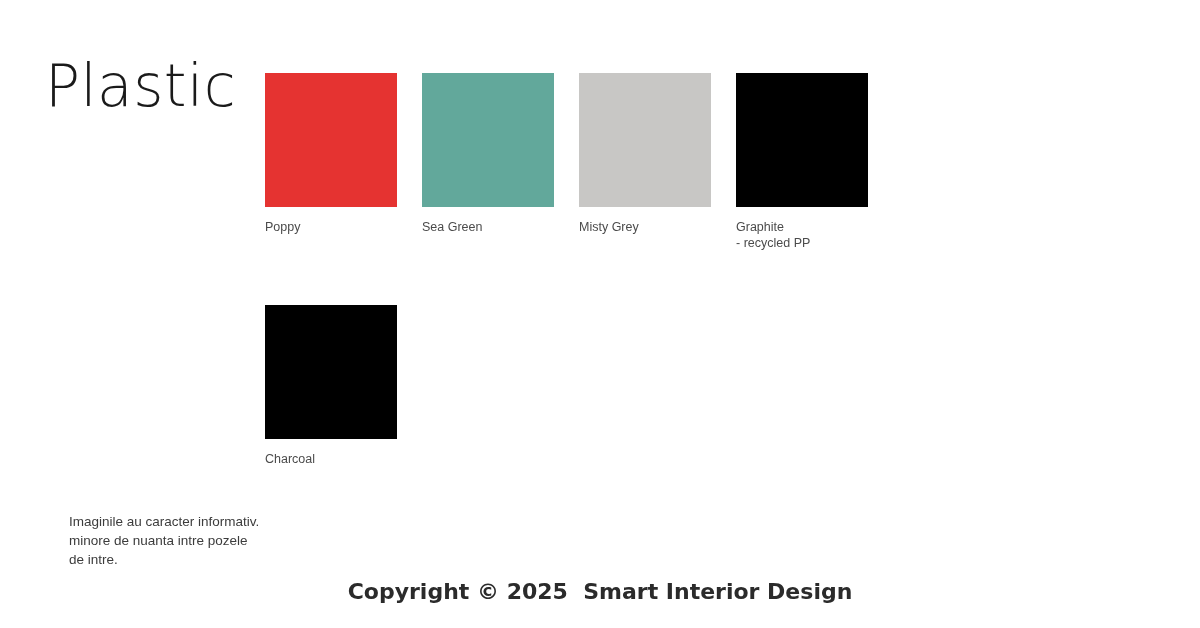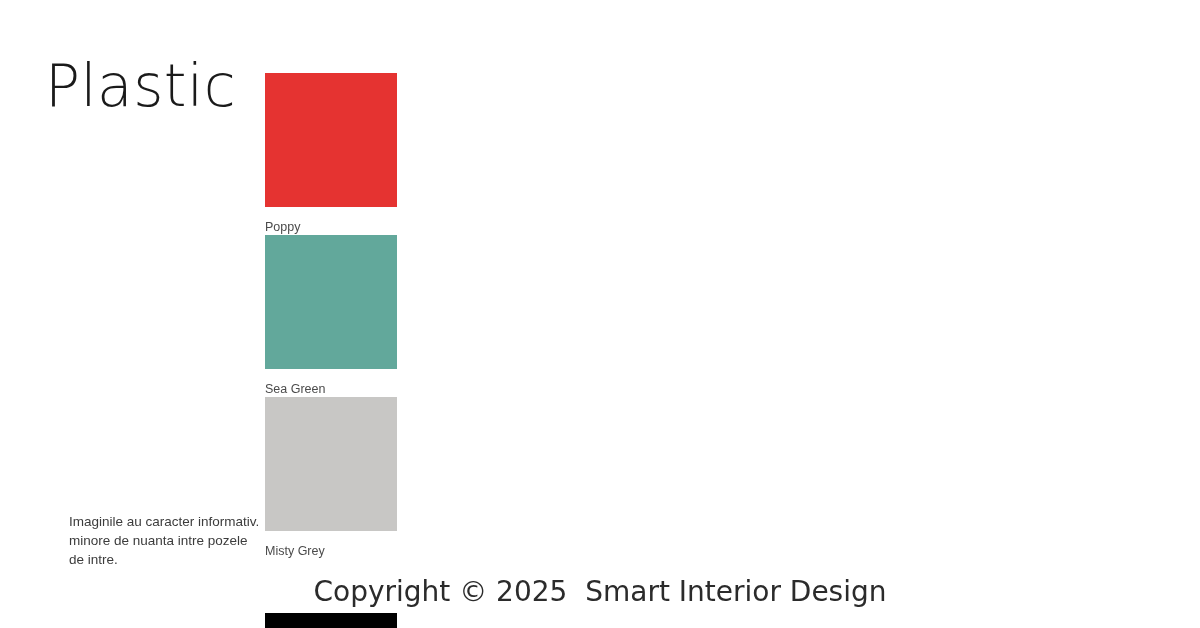--- a/index.html
+++ b/index.html
@@ -32,21 +32,21 @@
 
   
   #swatch-grid {
     position: absolute;
     left: 265px;
     top: 73px;
     width: 920px;
   }
   .swatch-row {
     display: flex;
-    flex-direction: column;
+    flex-direction: row;
     align-items: flex-start;
   }
   .swatch-row + .swatch-row {
     margin-top: 54px;
   }
   .swatch-cell {
     width: 132px;
     margin-right: 25px;
   }
   .swatch-chip {
@@ -88,22 +88,22 @@
   }
 
   
   #footer-copyright {
     position: absolute;
     left: 0;
     right: 0;
     top: 578px;
     text-align: center;
     font-family: "DejaVu Sans", sans-serif;
-    font-weight: 400;
-    font-size: 28px;
+    font-weight: 700;
+    font-size: 22px;
     line-height: 28px;
     color: #2b2b2b;
     white-space: pre;
   }
 </style>
 </head>
 <body style="background: rgb(255, 255, 255);">
 
 <div id="page-title">Plastic</div>
 
@@ -114,20 +114,25 @@
         <div class="swatch-label">Poppy</div>
       </div>
       <div class="swatch-cell">
         <div class="swatch-chip" style="background: rgb(98, 168, 155);"></div>
         <div class="swatch-label">Sea Green</div>
       </div>
       <div class="swatch-cell">
         <div class="swatch-chip" style="background: rgb(200, 199, 197);"></div>
         <div class="swatch-label">Misty Grey</div>
       </div>
+      <div class="swatch-cell">
+        <div class="swatch-chip" style="background: rgb(0, 0, 0);"></div>
+        <div class="swatch-label">Graphite</div>
+        <div class="swatch-sublabel">- recycled PP</div>
+      </div>
     </div>
     <div class="swatch-row">
       <div class="swatch-cell">
         <div class="swatch-chip" style="background: rgb(0, 0, 0);"></div>
         <div class="swatch-label">Charcoal</div>
       </div>
     </div>
   </div>
 
 <div id="disclaimer">

